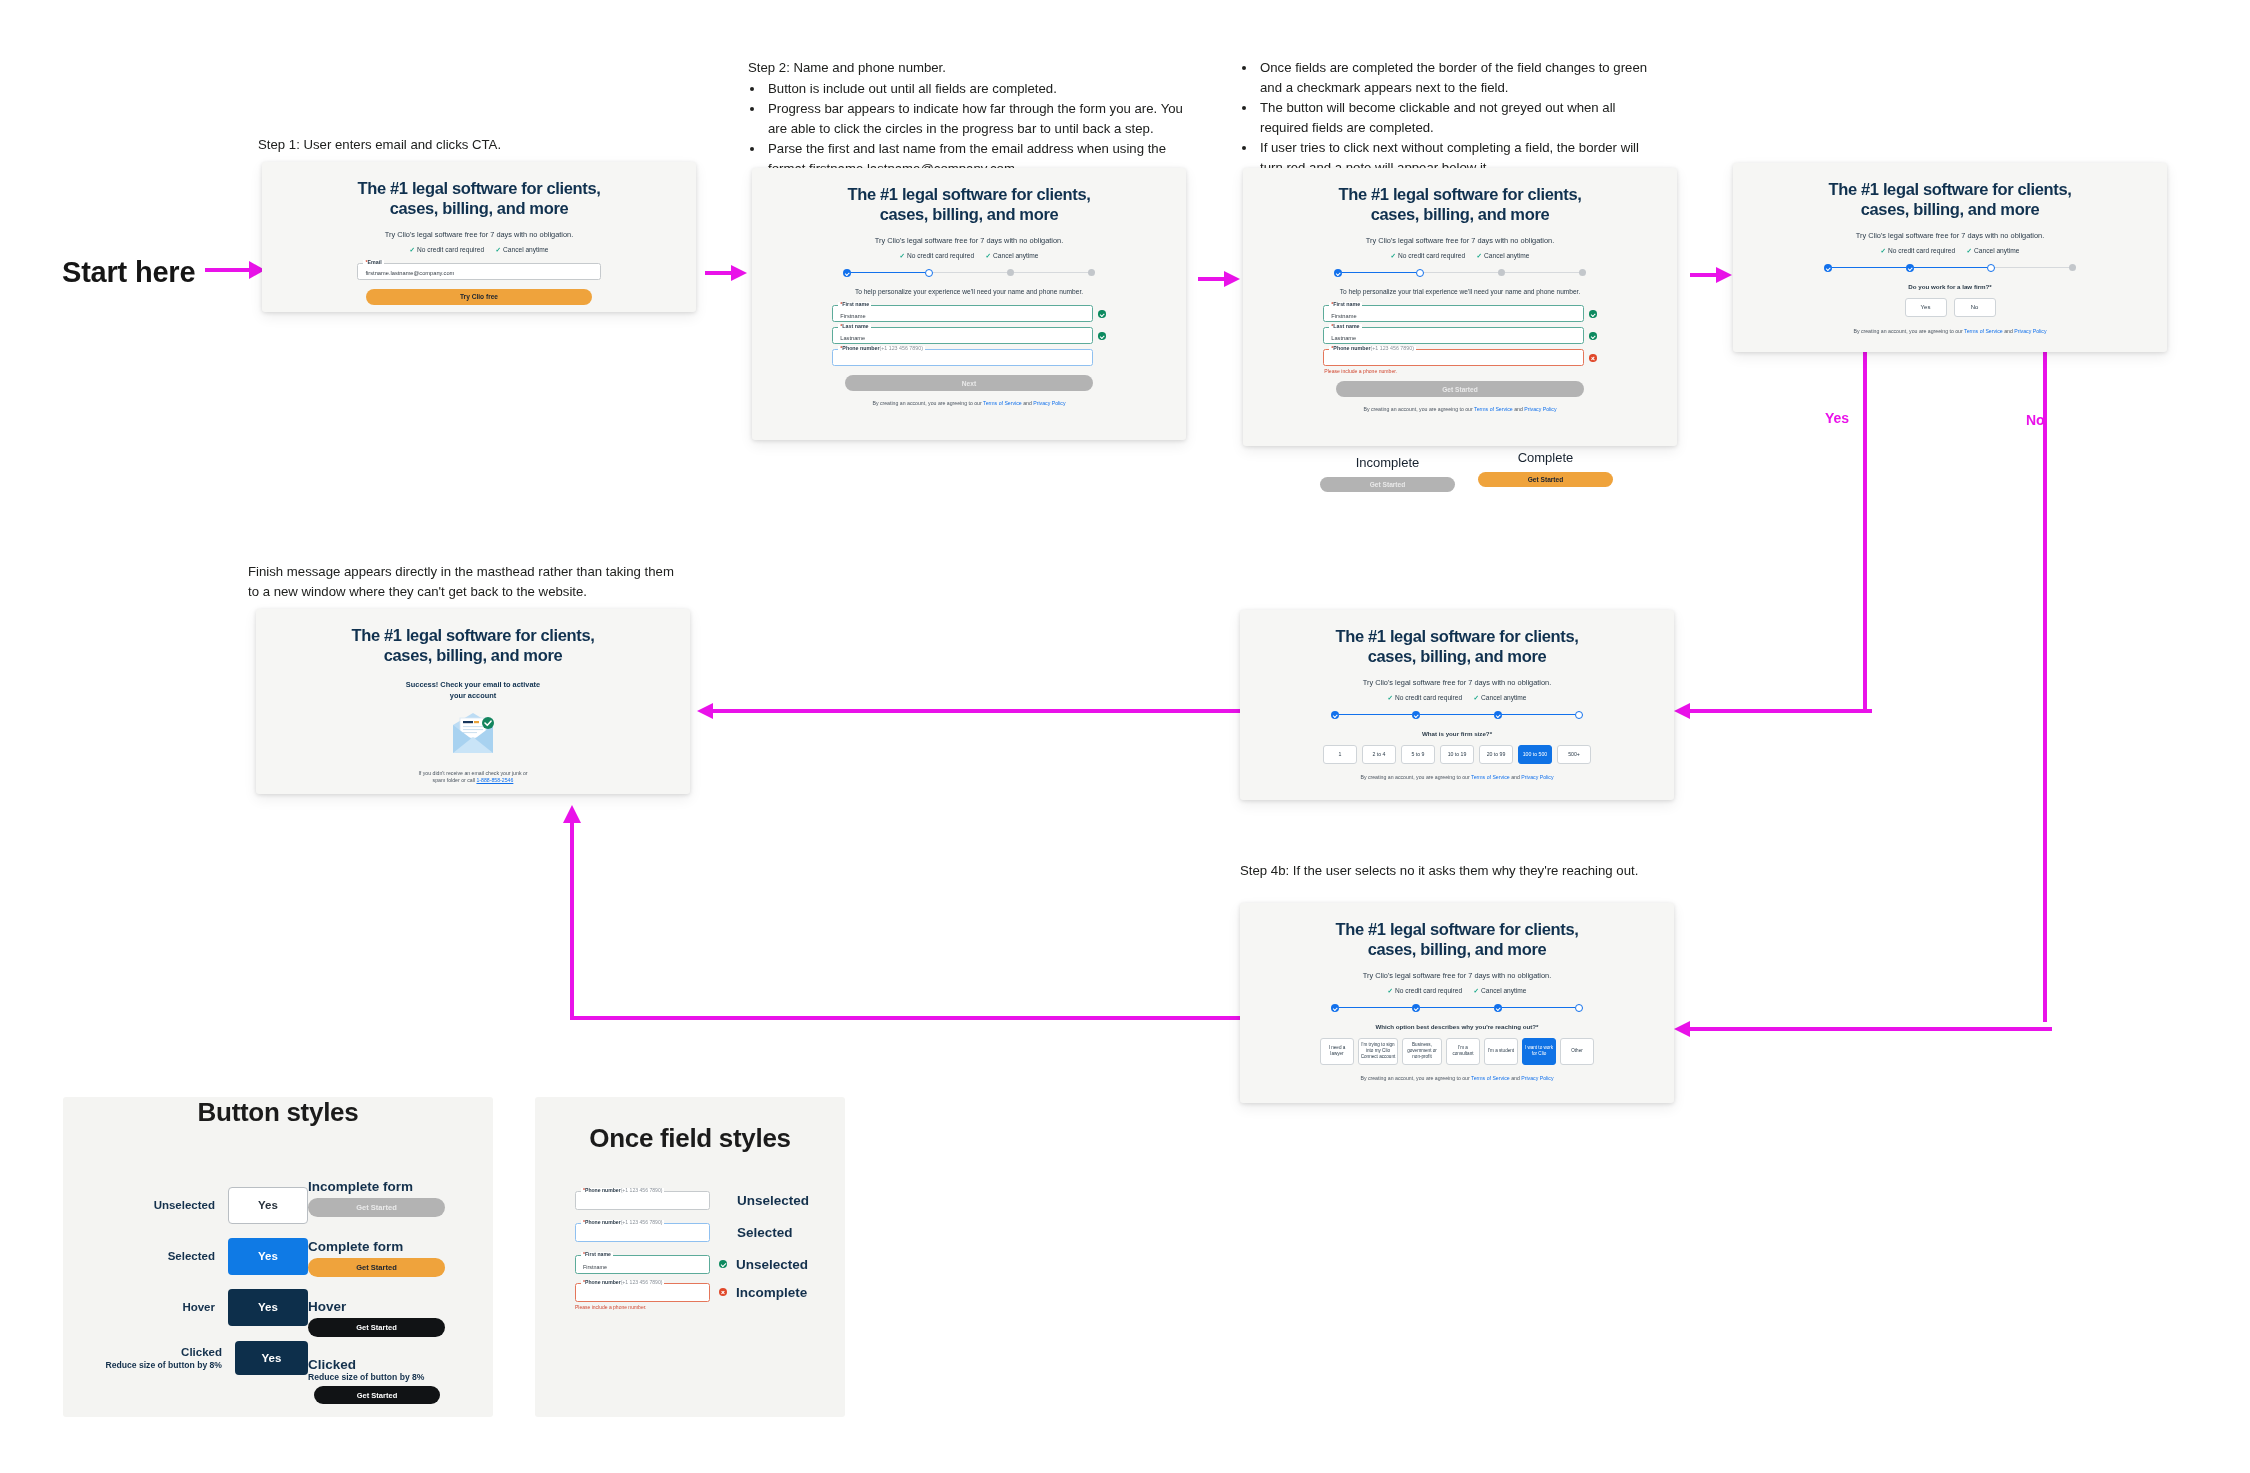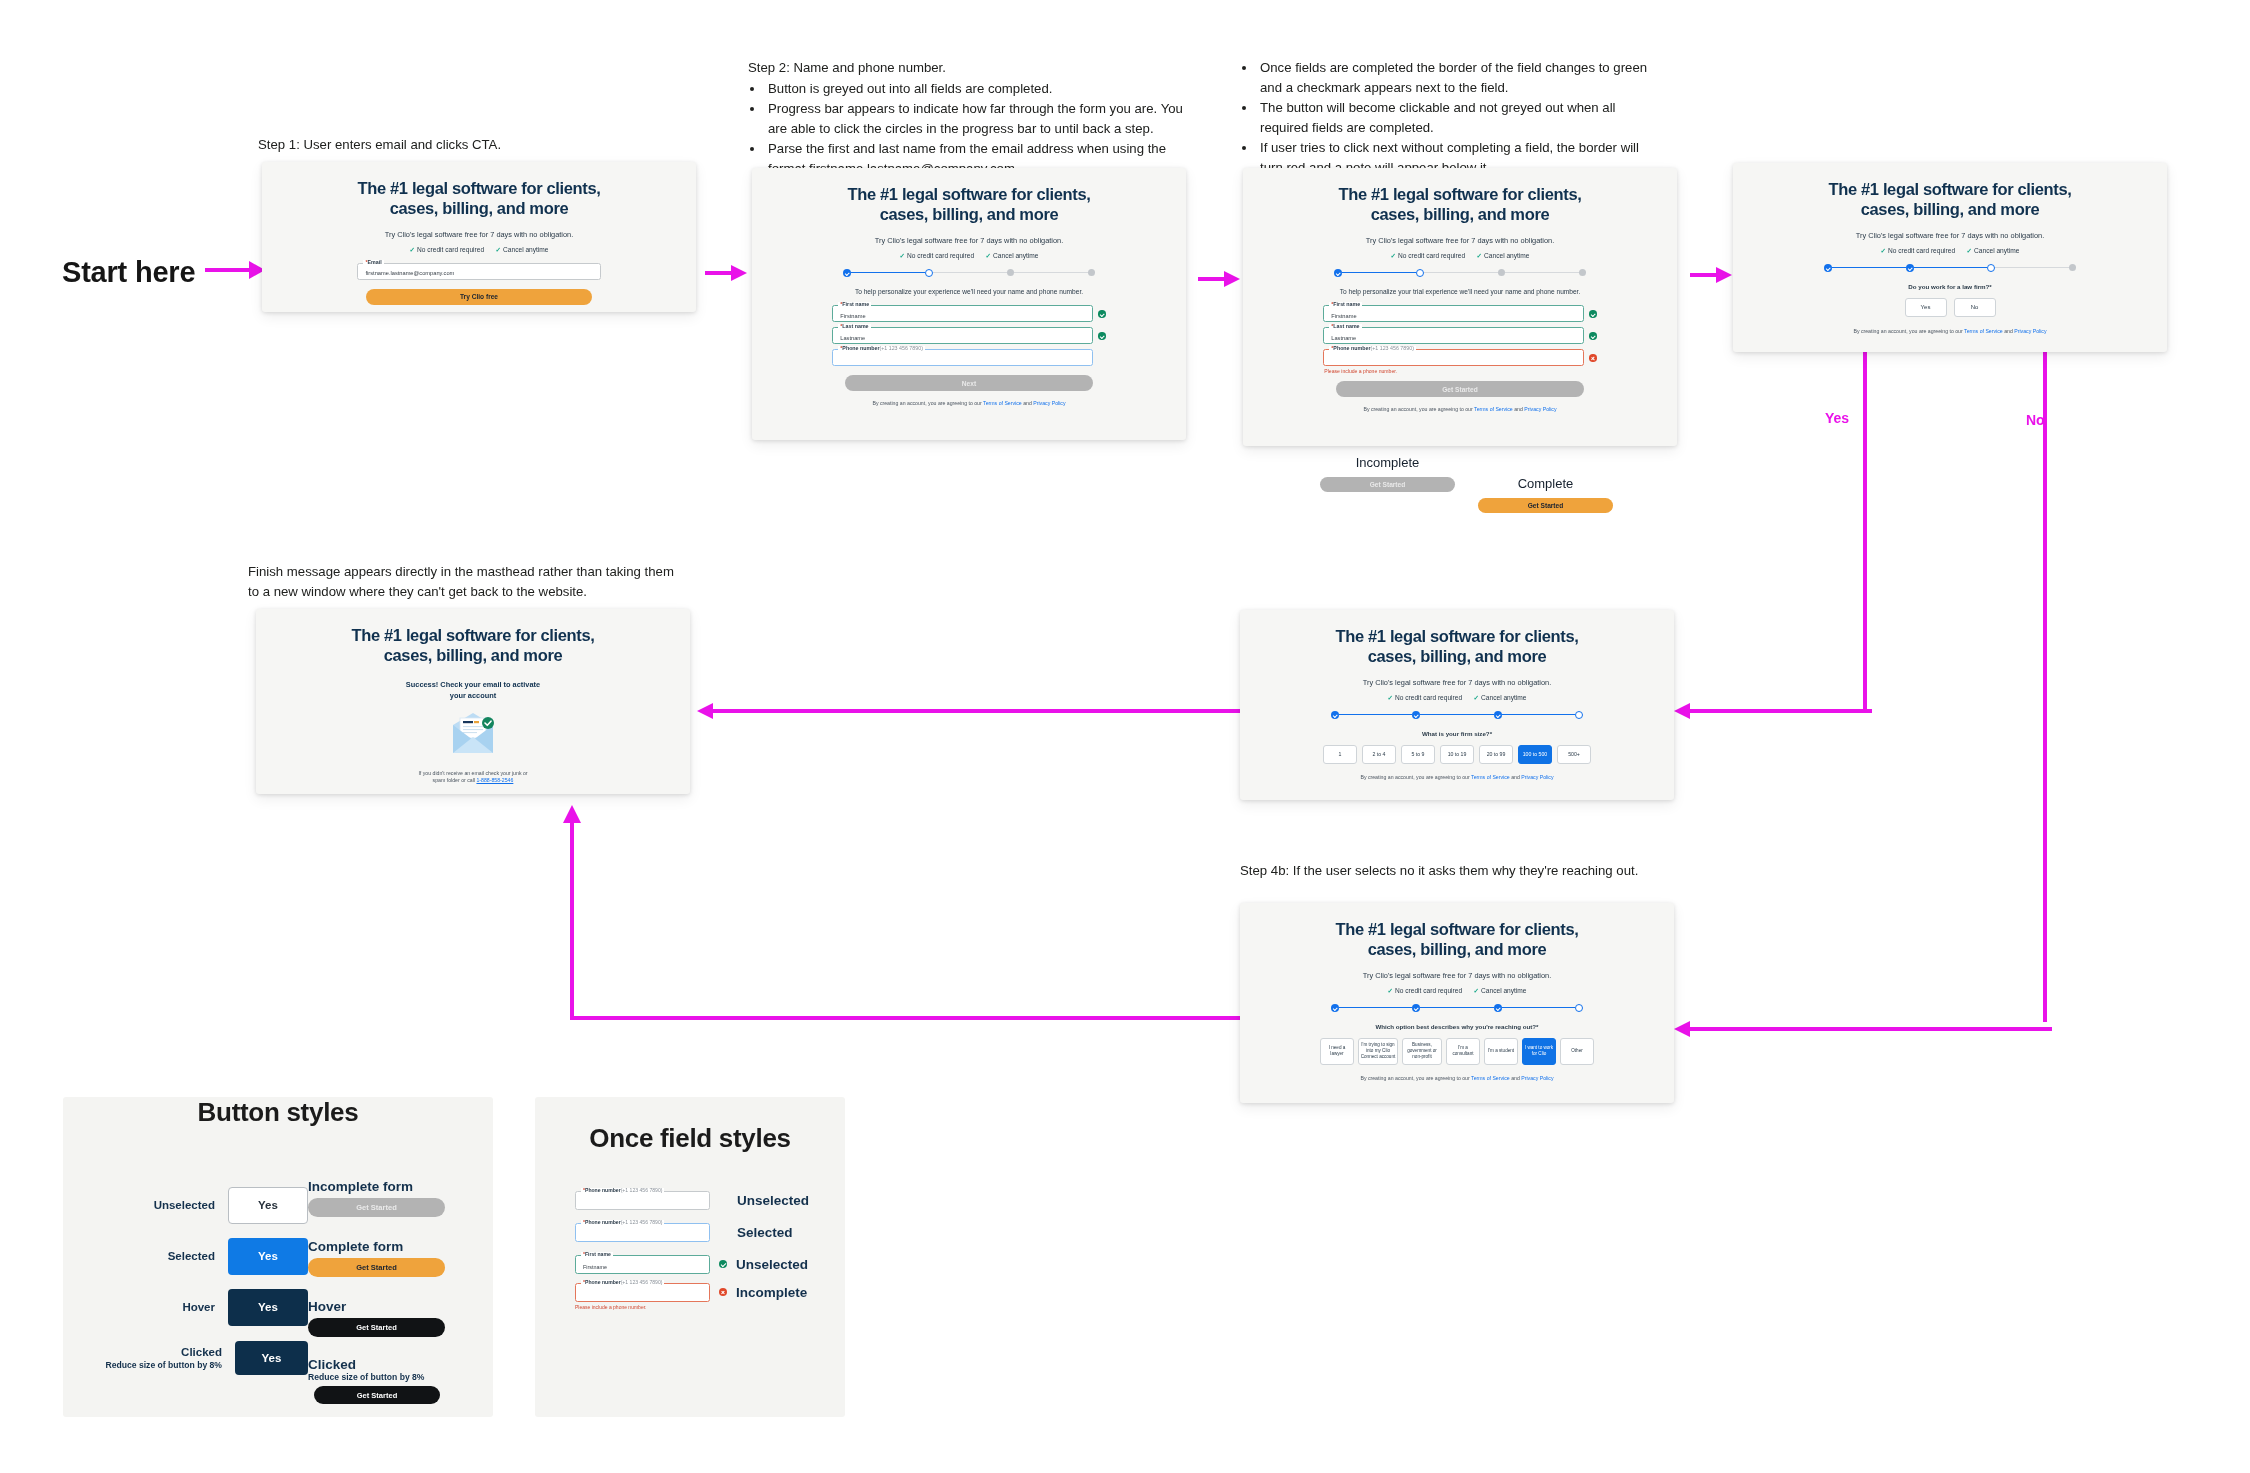--- a/index.html
+++ b/index.html
@@ -166,21 +166,21 @@
 
 <div id="canvas">
 
   <div class="note" style="left:258px; top:135px; width:300px;">
     <div class="hdr">Step 1: User enters email and clicks CTA.</div>
   </div>
 
   <div class="note" style="left:748px; top:58px; width:435px;">
     <div class="hdr">Step 2: Name and phone number.</div>
     <ul>
-      <li>Button is greyed out into all fields are completed.</li>
+      <li>Button is include out until all fields are completed.</li>
       <li>Progress bar appears to indicate how far through the form you are. You are able to click the circles in the progress bar to until back a step.</li>
       <li>Parse the first and last name from the email address when using the format firstname.lastname@company.com</li>
     </ul>
   </div>
 
   <div class="note" style="left:1240px; top:58px; width:420px;">
     <ul>
       <li>Once fields are completed the border of the field changes to green and a checkmark appears next to the field.</li>
       <li>The button will become clickable and not greyed out when all required fields are completed.</li>
       <li>If user tries to click next without completing a field, the border will turn red and a note will appear below it.</li>
@@ -425,21 +425,21 @@
       <div class="legal" style="font-size:5.2px; margin-top:9px; width:58%;">
         <span>By creating an account, you are agreeing to our </span><a>Terms of Service</a><span> and </span><a>Privacy Policy</a>
       </div>
     </div>
   </div>
 
   <div class="ic-sample" style="left:1320px; top:455px; width:135px;">
     <div class="cap">Incomplete</div>
     <div class="btn grey" style="width:100%; height:15px; font-size:6.6px;">Get Started</div>
   </div>
-  <div class="ic-sample" style="left:1478px; top:476px; width:135px;">
+  <div class="ic-sample" style="left:1478px; top:450px; width:135px;">
     <div class="cap">Complete</div>
     <div class="btn cta" style="width:100%; height:15px; font-size:6.6px;">Get Started</div>
   </div>
 
   <div class="card" style="left:1733px; top:163px; width:434px; height:189px;">
     <div class="card-inner" style="padding-top:16px;">
       <div class="mh-title" style="font-size:16.5px;">
         <span>The #1 legal software for clients,</span><br>
         <span>cases, billing, and more</span>
       </div>

